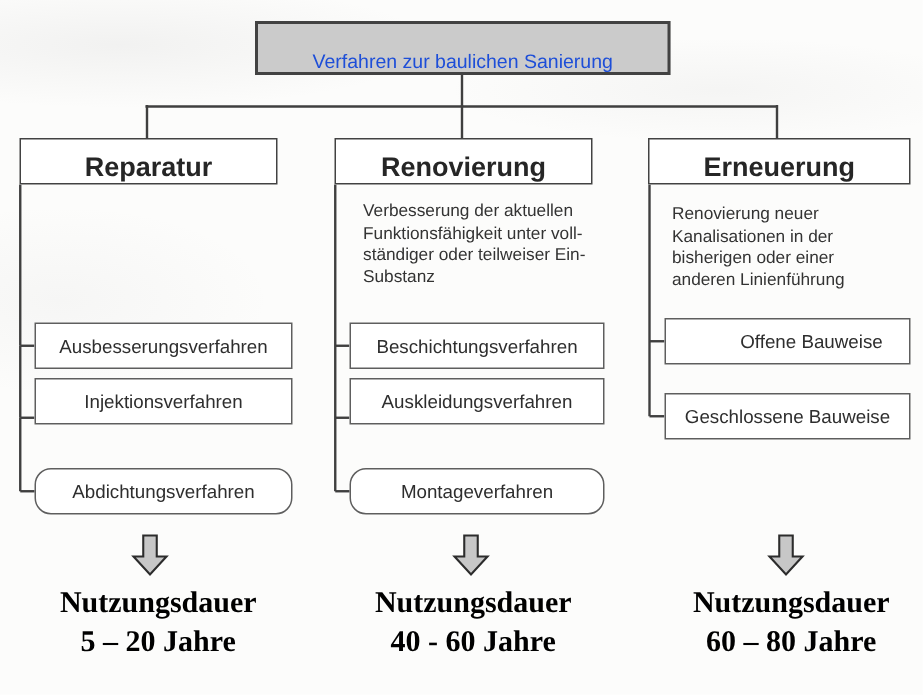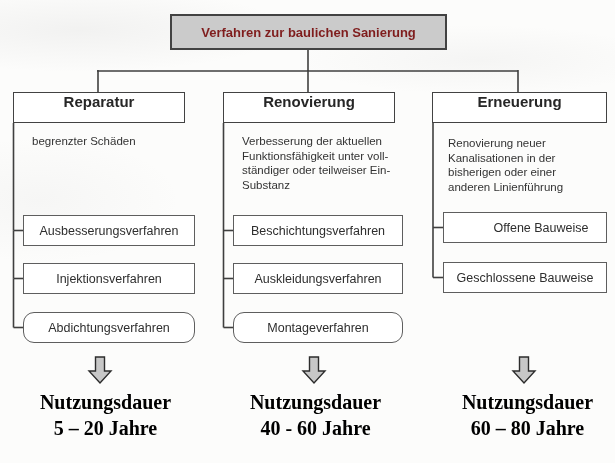--- a/index.html
+++ b/index.html
@@ -25,30 +25,30 @@
     color:var(--text-color);
     overflow:hidden;
   }
   .connectors{position:absolute;left:0;top:0;width:615px;height:463px;}
 
   .root-box{
     position:absolute;left:170px;top:14px;width:277px;height:36px;
     background:var(--root-box-fill);
     border:2px solid var(--box-border);
     box-sizing:border-box;
-    display:flex;align-items:center;justify-content:center;
-    font-weight:bold;font-size:13px;color:#7f1d1d;
+    display:flex;align-items:flex-end;justify-content:center;
+    font-weight:normal;font-size:13px;color:#1d4ed8;
   }
   .hdr{
     position:absolute;height:31px;
     background:#fff;
     border:1.5px solid var(--box-border);
     box-sizing:border-box;
-    display:flex;align-items:flex-start;justify-content:center;
-    font-weight:bold;font-size:15px;
+    display:flex;align-items:flex-end;justify-content:center;
+    font-weight:bold;font-size:18px;
   }
   .hdr0{left:13px;top:92px;width:172px;}
   .hdr1{left:223px;top:92px;width:172px;}
   .hdr2{left:432px;top:92px;width:175px;}
 
   .desc{
     position:absolute;font-size:11.5px;line-height:14.5px;color:#333;
   }
   .desc0{left:32px;top:134px;width:160px;}
   .desc1{left:242px;top:134px;width:168px;}
@@ -58,21 +58,21 @@
     position:absolute;height:31px;
     background:#fff;
     border:1.4px solid var(--item-border);
     box-sizing:border-box;
     display:flex;align-items:center;justify-content:center;
     font-size:12.5px;color:#2e2e2e;
   }
   .c0{left:23px;width:172px;}
   .c1{left:233px;width:170px;}
   .c2{left:443px;width:164px;}
-  .r0{top:215px;} .r1{top:263px;} .r2{top:312px;border-radius:11px;}
+  .r0{top:215px;} .r1{top:252px;} .r2{top:312px;border-radius:11px;}
   .s0{top:212px;padding-left:32px;} .s1{top:262px;text-align:right;}
 
   .life{
     position:absolute;top:389px;width:185px;
     text-align:center;
     font-family:"Liberation Serif","DejaVu Serif",serif;
     font-weight:bold;font-size:20px;line-height:26px;color:#000;
   }
   .life0{left:13px;}
   .life1{left:223px;}
@@ -124,21 +124,20 @@
     <span>Reparatur</span>
   </div>
   <div class="hdr hdr1">
     <span>Renovierung</span>
   </div>
   <div class="hdr hdr2">
     <span>Erneuerung</span>
   </div>
 
   <div class="desc desc0">
-    <div>begrenzter Schäden</div>
   </div>
   <div class="desc desc1">
     <div>Verbesserung der aktuellen</div>
     <div>Funktionsfähigkeit unter voll-</div>
     <div>ständiger oder teilweiser Ein-</div>
     <div>Substanz</div>
   </div>
   <div class="desc desc2">
     <div>Renovierung neuer</div>
     <div>Kanalisationen in der</div>

